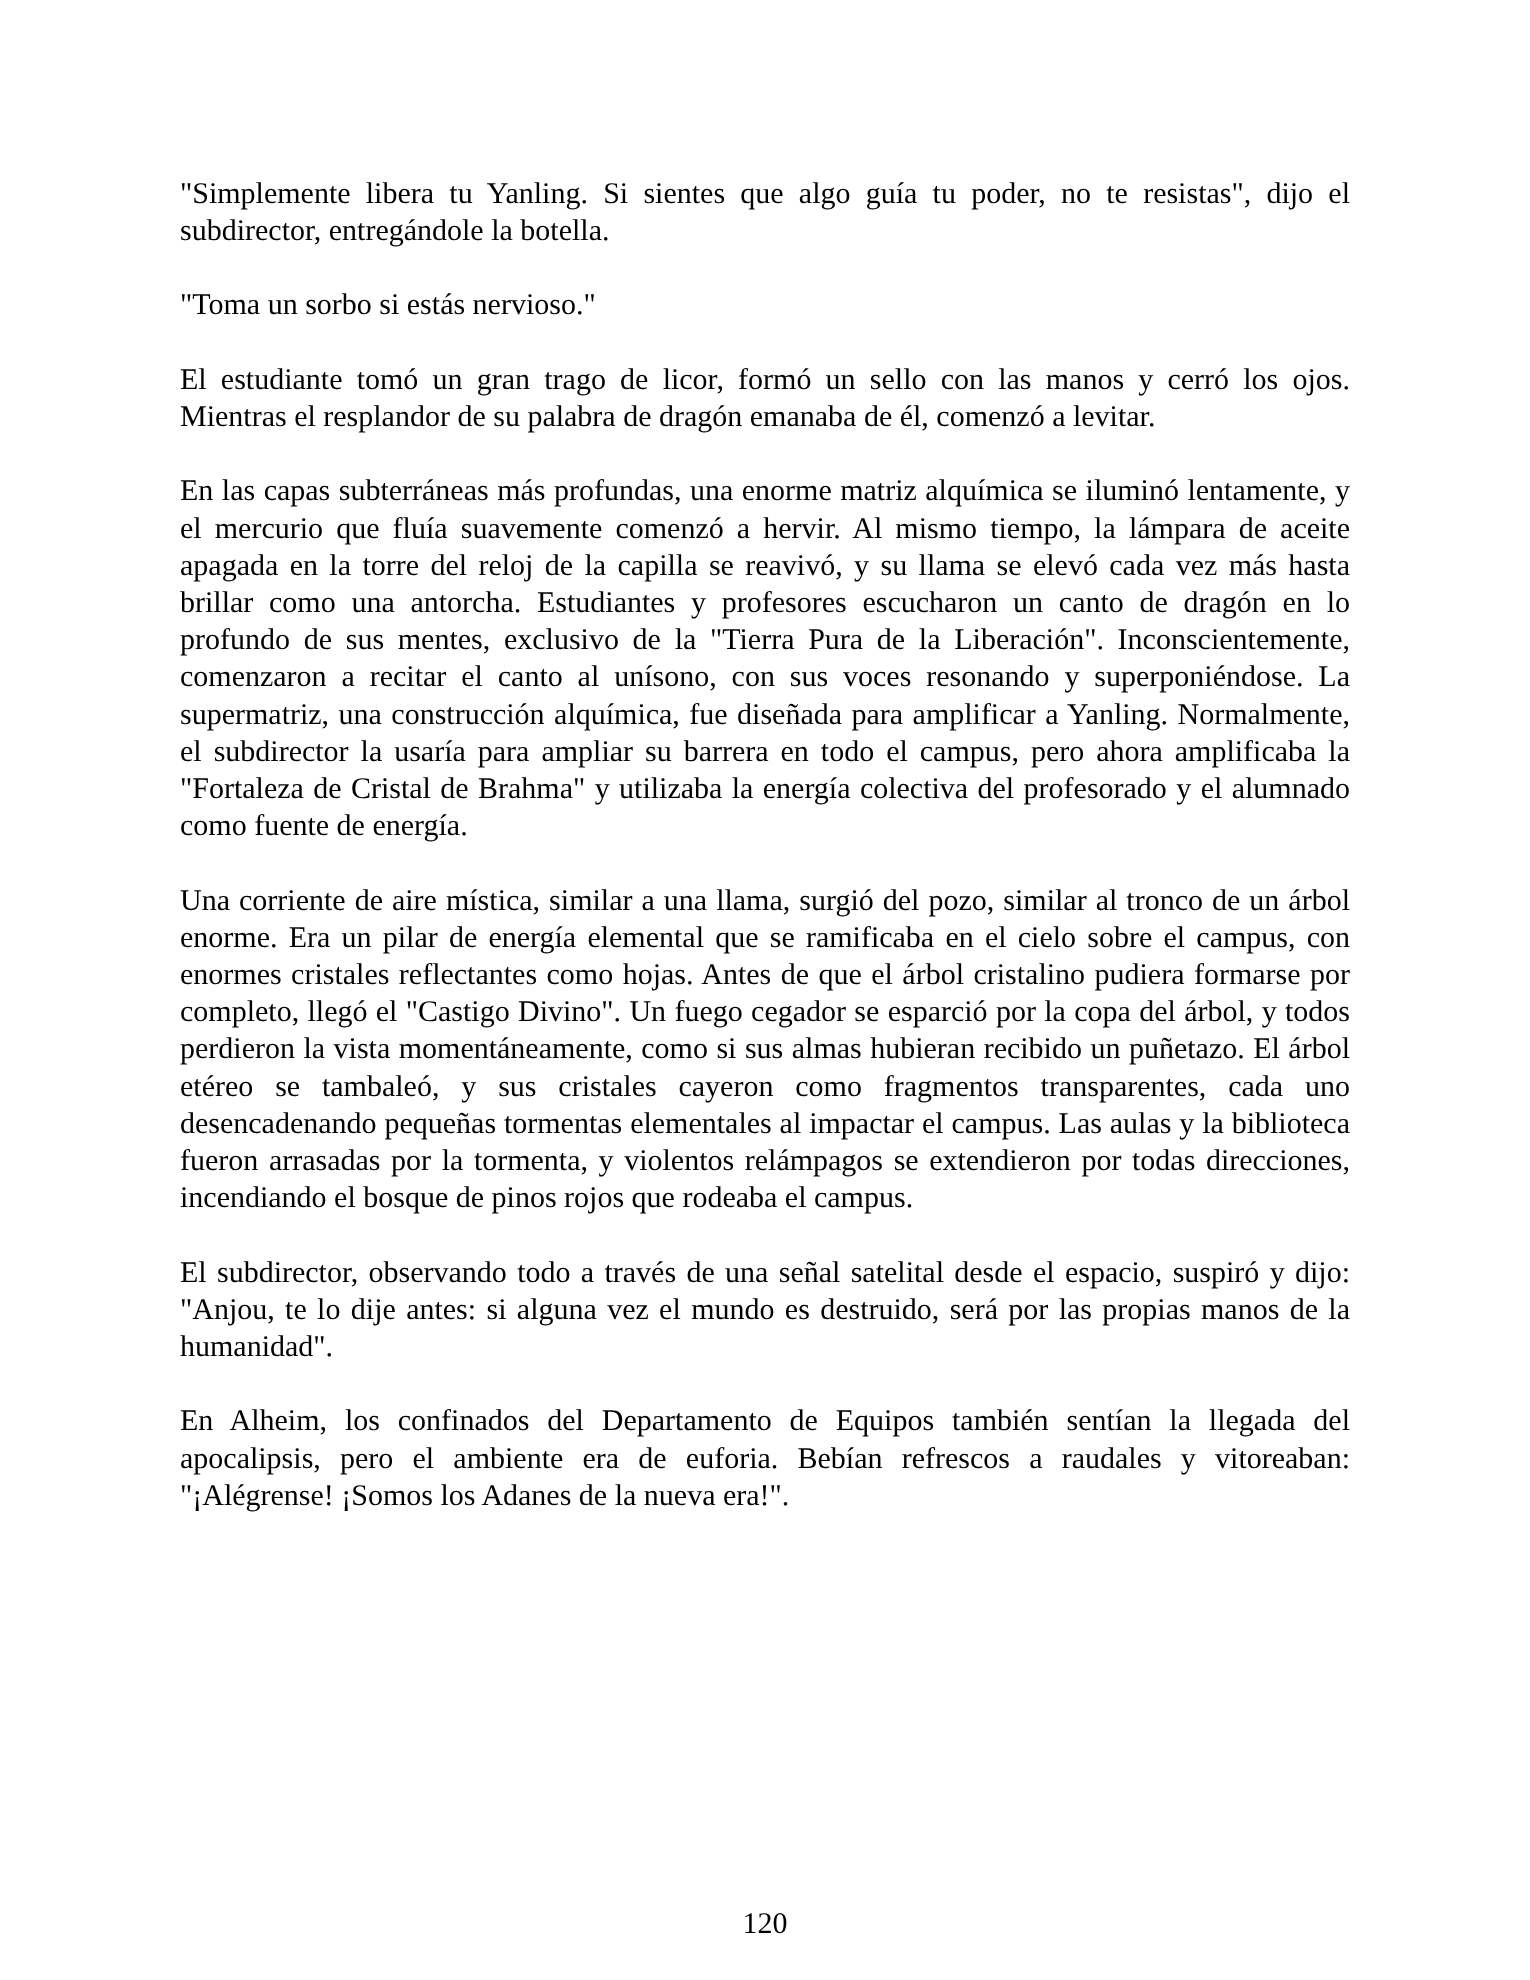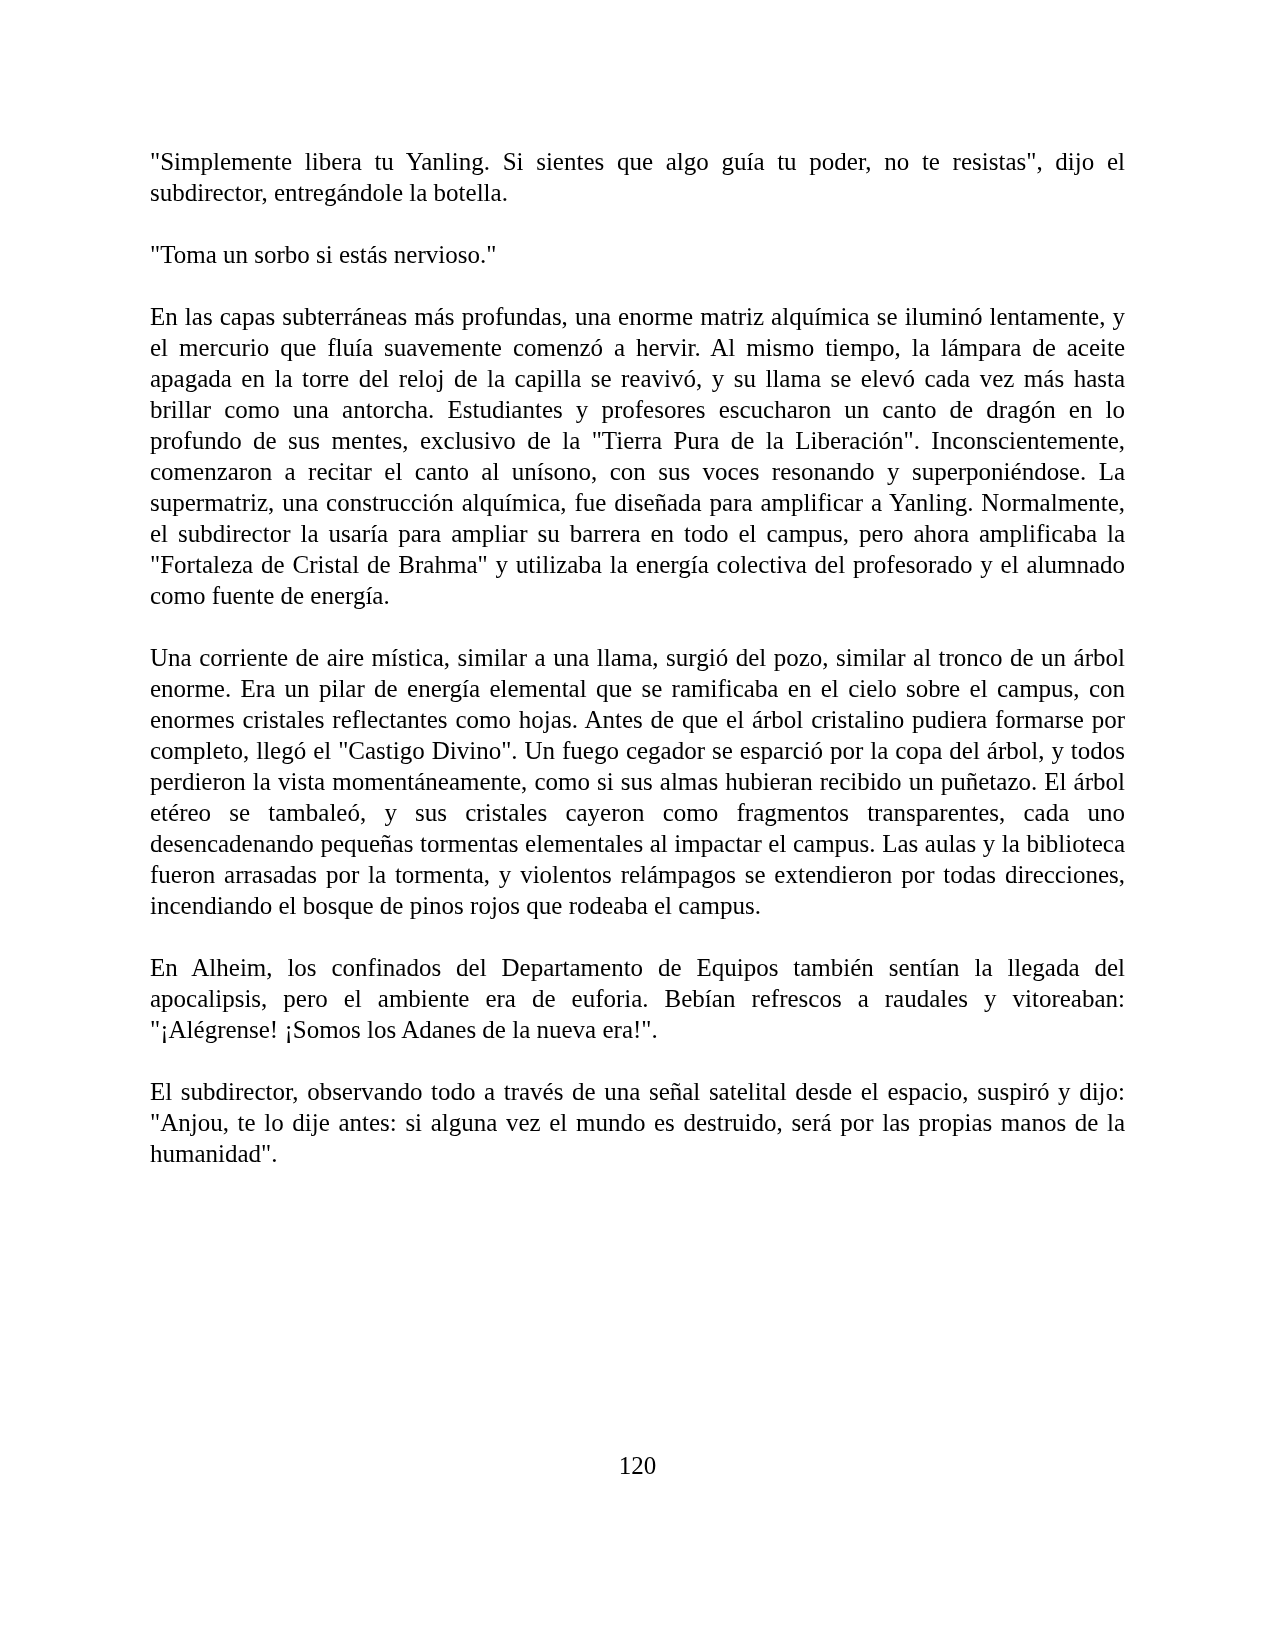--- a/index.html
+++ b/index.html
@@ -20,33 +20,34 @@
     line-height: 31px;
     overflow: hidden;
   }
   .page p {
     margin: 0 0 31px 0;
     text-align: justify;
     text-justify: inter-word;
   }
   .page-footer {
     position: absolute;
-    top: 1450px;
+    top: 1588px;
     left: 0;
     width: 100%;
     text-align: center;
     font-size: 25px;
     line-height: 31px;
     color: #000000;
   }
 </style>
 </head>
 <body>
 
 <div class="page">
   <p>"Simplemente libera tu Yanling. Si sientes que algo guía tu poder, no te resistas", dijo el subdirector, entregándole la botella.</p>
   <p>"Toma un sorbo si estás nervioso."</p>
+  <p>El estudiante tomó un gran trago de licor, formó un sello con las manos y cerró los ojos. Mientras el resplandor de su palabra de dragón emanaba de él, comenzó a levitar.</p>
   <p>En las capas subterráneas más profundas, una enorme matriz alquímica se iluminó lentamente, y el mercurio que fluía suavemente comenzó a hervir. Al mismo tiempo, la lámpara de aceite apagada en la torre del reloj de la capilla se reavivó, y su llama se elevó cada vez más hasta brillar como una antorcha. Estudiantes y profesores escucharon un canto de dragón en lo profundo de sus mentes, exclusivo de la "Tierra Pura de la Liberación". Inconscientemente, comenzaron a recitar el canto al unísono, con sus voces resonando y superponiéndose. La supermatriz, una construcción alquímica, fue diseñada para amplificar a Yanling. Normalmente, el subdirector la usaría para ampliar su barrera en todo el campus, pero ahora amplificaba la "Fortaleza de Cristal de Brahma" y utilizaba la energía colectiva del profesorado y el alumnado como fuente de energía.</p>
   <p>Una corriente de aire mística, similar a una llama, surgió del pozo, similar al tronco de un árbol enorme. Era un pilar de energía elemental que se ramificaba en el cielo sobre el campus, con enormes cristales reflectantes como hojas. Antes de que el árbol cristalino pudiera formarse por completo, llegó el "Castigo Divino". Un fuego cegador se esparció por la copa del árbol, y todos perdieron la vista momentáneamente, como si sus almas hubieran recibido un puñetazo. El árbol etéreo se tambaleó, y sus cristales cayeron como fragmentos transparentes, cada uno desencadenando pequeñas tormentas elementales al impactar el campus. Las aulas y la biblioteca fueron arrasadas por la tormenta, y violentos relámpagos se extendieron por todas direcciones, incendiando el bosque de pinos rojos que rodeaba el campus.</p>
+  <p>El subdirector, observando todo a través de una señal satelital desde el espacio, suspiró y dijo: "Anjou, te lo dije antes: si alguna vez el mundo es destruido, será por las propias manos de la humanidad".</p>
   <p>En Alheim, los confinados del Departamento de Equipos también sentían la llegada del apocalipsis, pero el ambiente era de euforia. Bebían refrescos a raudales y vitoreaban: "¡Alégrense! ¡Somos los Adanes de la nueva era!".</p>
-  <p>El subdirector, observando todo a través de una señal satelital desde el espacio, suspiró y dijo: "Anjou, te lo dije antes: si alguna vez el mundo es destruido, será por las propias manos de la humanidad".</p>
   <div class="page-footer">120</div>
 </div>
 
 </body></html>

